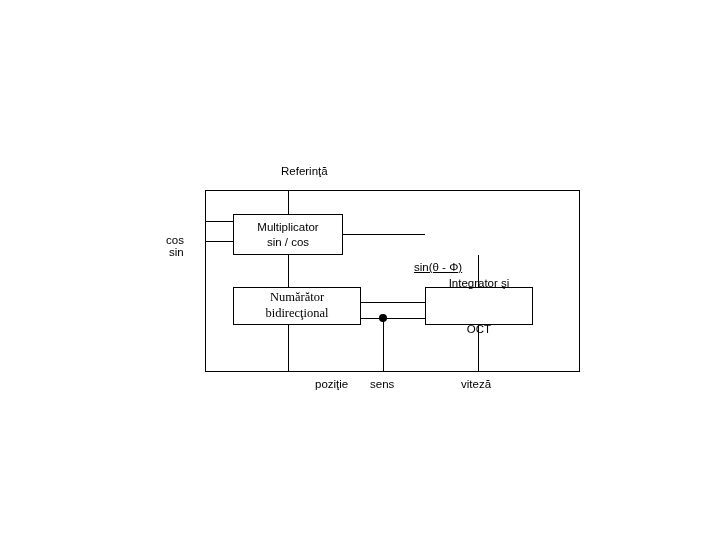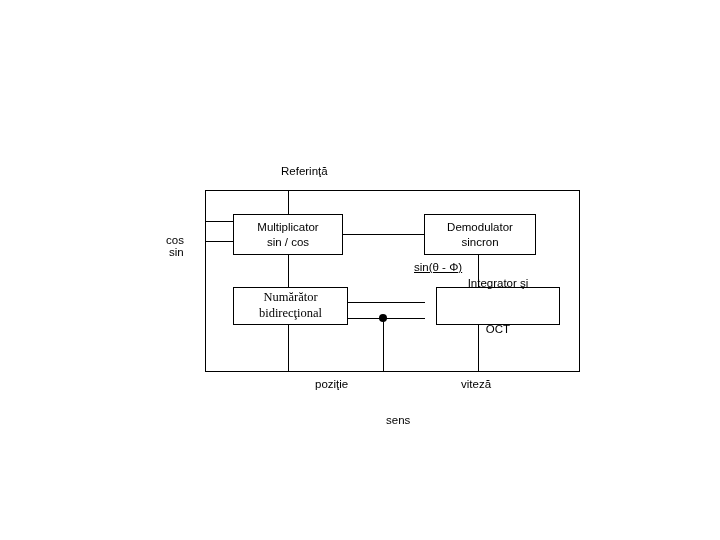--- a/index.html
+++ b/index.html
@@ -60,38 +60,38 @@
   .block .ln {
     display: block;
     white-space: nowrap;
   }
 
   .sans  { font-family: "Liberation Sans", sans-serif; font-size: 11.5px; color:#000; }
   .serif { font-family: "Liberation Serif", serif;     font-size: 12.5px; color:#000; }
 
   #block-multiplicator { left: 233px; top: 214px; width: 110px; height: 41px; }
   #block-demodulator   { left: 424px; top: 214px; width: 112px; height: 41px; }
-  #block-numarator     { left: 233px; top: 287px; width: 115px; height: 38px; }
-  #block-integrator    { left: 436px; top: 287px; width: 124px; height: 38px; gap: 32px; }
+  #block-numarator     { left: 233px; top: 287px; width: 128px; height: 38px; }
+  #block-integrator    { left: 425px; top: 287px; width: 108px; height: 38px; gap: 32px; }
 
   
   .label {
     position: absolute;
     white-space: nowrap;
     color: #000000;
     font-family: "Liberation Sans", sans-serif;
     font-size: 11.5px;
     z-index: 6;
   }
   #label-referinta { left: 258px; top: 165px; padding-left: 23px; }
   #label-sin       { left: 169px; top: 214px; margin-top: 32px; }
   #label-cos       { left: 166px; top: 234px; }
   #label-sin-theta { left: 412px; top: 261px; background:#fff; padding:0 2px;text-decoration:underline; }
   #label-pozitie   { left: 267px; top: 378px; margin-left: 48px; }
-  #label-sens      { left: 386px; top: 378px; margin-top: 36px; }
+  #label-sens      { left: 370px; top: 378px; }
   #label-viteza    { left: 461px; top: 378px; }
 
   
   #junction-dot {
     position: absolute;
     left: 379px;
     top: 314px;
     width: 8px;
     height: 8px;
     background: #000000;
@@ -127,24 +127,20 @@
 
   <div class="vline" style="left:383px; top:318px; height:54px;"></div>
 
   <div class="vline" style="left:478px; top:325px; height:47px;"></div>
 
   <div class="block sans" id="block-multiplicator">
     <span class="ln">Multiplicator</span>
     <span class="ln">sin / cos</span>
   </div>
 
-  <div class="block sans" id="block-demodulator">
-    <span class="ln">Demodulator</span>
-    <span class="ln">sincron</span>
-  </div>
 
   <div class="block serif" id="block-numarator">
     <span class="ln">Numărător</span>
     <span class="ln">bidirecţional</span>
   </div>
 
   <div class="block sans" id="block-integrator">
     <span class="ln">Integrator şi</span>
     <span class="ln">OCT</span>
   </div>

